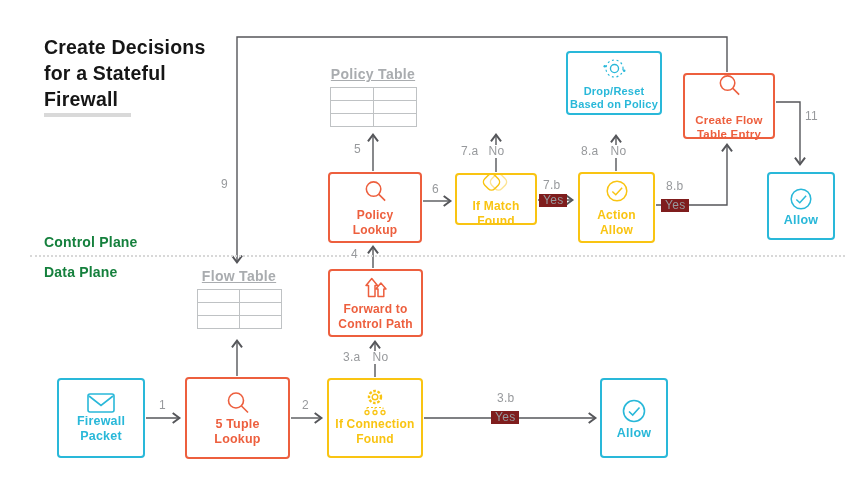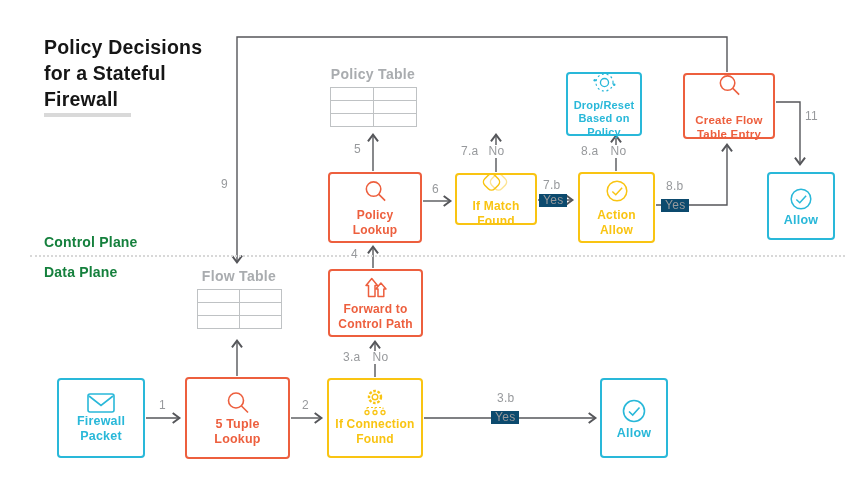--- a/index.html
+++ b/index.html
@@ -24,21 +24,21 @@
   .wire { stroke:#55565a; stroke-width:1.4; fill:none; }
   
   .elbl {
     position:absolute; font-size:12px; color:#97999c; letter-spacing:0.3px;
     white-space:nowrap; line-height:13px;
   }
   .elbl.pair { display:inline-flex; background:#fff; padding:0 2px; }
   .elbl.pair span { display:inline-block; }
   .gap12 span + span { margin-left:12px; }
   .gap10 span + span { margin-left:10px; }
-  .onln { background:#0c4a6e; padding:0 4px; }
+  .onln { background:#7f1d1d; padding:0 4px; }
   .bgw { background:#fff; padding:0 2px; }
   
   .node {
     position:absolute; box-sizing:border-box; background:#ffffff;
     border:2px solid; border-radius:4px;
     display:flex; flex-direction:column; align-items:center; justify-content:center;
     text-align:center; z-index:3;
   }
   .cyan { color:#29b8d9; }
   .red { color:#ed5f3e; }
@@ -55,30 +55,30 @@
   .n-forward { left:328px; top:269px; width:95px; height:68px; gap:3px; }
   .n-forward .lbl { max-width:86px; font-size:12px; }
   .n-plookup { left:328px; top:172px; width:94px; height:71px; gap:3px; }
   .n-plookup .lbl { max-width:58px; font-size:12px; }
   .n-ifmatch { left:455px; top:173px; width:82px; height:52px; gap:3px; }
   .n-ifmatch .lbl { max-width:70px; font-size:12px; }
   .n-actallow { left:578px; top:172px; width:77px; height:71px; gap:3px; }
   .n-actallow .lbl { max-width:55px; font-size:12px; }
   .n-defpolicy { left:457px; top:68px; width:76px; height:62px; gap:3px; }
   .n-defpolicy .lbl { max-width:55px; font-size:11px; line-height:13.5px; }
-  .n-dropreset { left:566px; top:72px; width:76px; height:64px; gap:3px; }
+  .n-dropreset { left:566px; top:51px; width:96px; height:64px; gap:3px; }
   .n-dropreset .lbl { max-width:94px; font-size:11px; line-height:13.5px; }
   .n-createflow { left:683px; top:73px; width:92px; height:66px; gap:14px; }
   .n-createflow .lbl { max-width:80px; font-size:11.5px; line-height:14px; }
   .n-allowctl { left:767px; top:172px; width:68px; height:68px; }
   
   .tbl-group { position:absolute; z-index:3; text-align:center; }
   .tg-policy { left:327px; top:66px; width:92px; }
   .tg-flow { left:194px; top:268px; width:90px; }
-  .tbl-label { font-size:14px; font-weight:bold; color:#a9acaf; letter-spacing:0.3px; margin-bottom:5px; }
+  .tbl-label { font-size:14px; font-weight:bold; color:#a9acaf; letter-spacing:0.3px; margin-bottom:5px;text-decoration:underline; }
   table.dtable { border-collapse:collapse; background:#fff; margin:0 auto; }
   table.dtable td { border:1px solid #bfc2c4; padding:0; }
   .tg-policy td { width:42px; height:12px; }
   .tg-flow td { width:41px; height:12px; }
   table.dtable { border:1.5px solid #b2b5b8; }
 </style>
 </head>
 <body>
 
 <div class="canvas">
@@ -99,21 +99,21 @@
     <path class="wire" d="M496,172 V135" marker-end="url(#ah)"></path>
     <path class="wire" d="M538,200 H572" marker-end="url(#ah)"></path>
     <path class="wire" d="M616,171 V136" marker-end="url(#ah)"></path>
     <path class="wire" d="M656,205 H727 V145" marker-end="url(#ah)"></path>
     <path class="wire" d="M727,72 V37 H237 V262" marker-end="url(#ah)"></path>
     <path class="wire" d="M776,102 H800 V164" marker-end="url(#ah)"></path>
     <path class="wire" d="M237,376 V341" marker-end="url(#ah)"></path>
   </svg>
 
   <div class="title">
-    <div>Policy Decisions</div>
+    <div>Create Decisions</div>
     <div>for a Stateful</div>
     <div>Firewall</div>
   </div>
   <div class="title-underline"></div>
 
   <div class="plane-label plane-control">Control Plane</div>
   <div class="plane-divider"></div>
   <div class="plane-label plane-data">Data Plane</div>
 
   <div class="tbl-group tg-policy">

